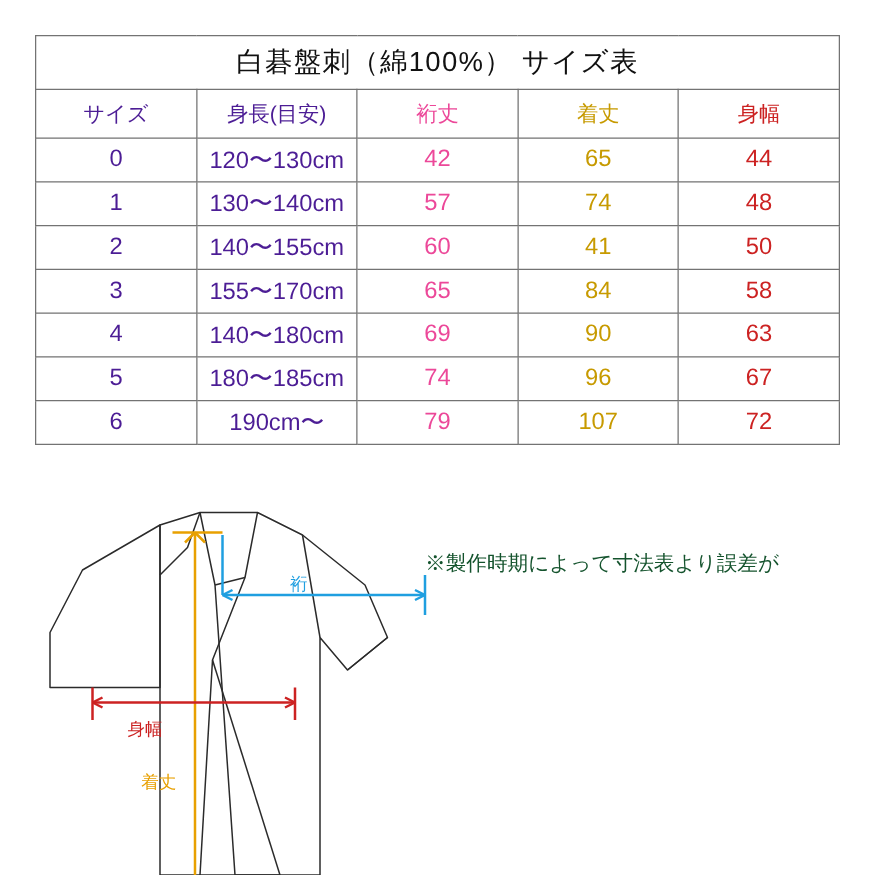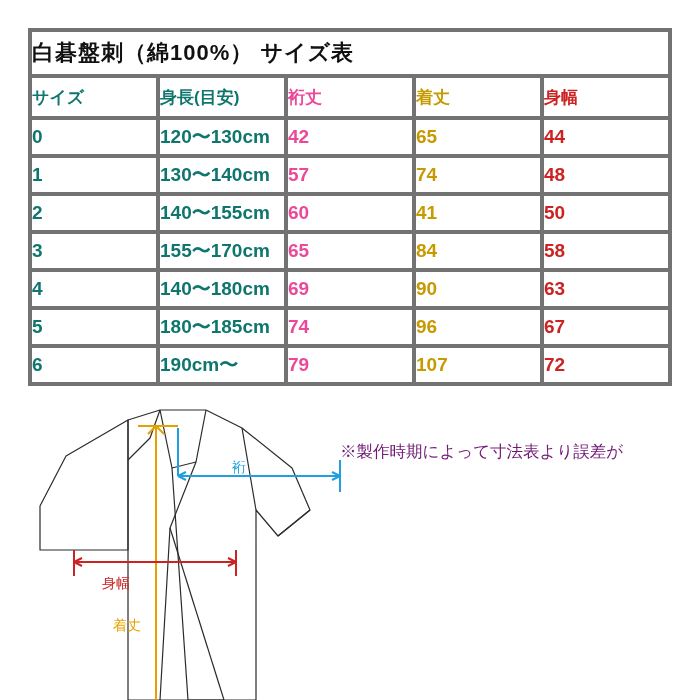--- a/index.html
+++ b/index.html
@@ -23,24 +23,24 @@
     top: 28px;
     width: 644px;
   }
   table.size-table {
     width: 100%;
     border-collapse: collapse;
     table-layout: fixed;
   }
   table.size-table td,
   table.size-table th {
-    border: 4px solid #737373;
-    text-align: left;
+    border: 1px solid #737373;
+    text-align: center;
     vertical-align: middle;
-    font-weight: bold;
+    font-weight: normal;
     padding: 0;
   }
   .title-cell {
     height: 42px;
     font-size: 22px;
     font-weight: bold;
     letter-spacing: 1px;
     color: #111111;
   }
   .head-cell {
@@ -53,38 +53,38 @@
   }
   .col-size   { width: 130px; }
   .col-height { width: 190px; }
   .col-yuki   { width: 108px; }
   .col-kitake { width: 108px; }
   .col-mihaba { width: 108px; }
 
   .c-yuki   { color: #ec4899; }
   .c-kitake { color: #c79a00; }
   .c-mihaba { color: #cc2222; }
-  .c-plain  { color: #0f766e; }
+  .c-plain  { color: #4c1d95; }
 
   
   .illust {
     position: absolute;
     left: 0;
     top: 398px;
     width: 700px;
     height: 302px;
   }
   .note {
     position: absolute;
     left: 340px;
     top: 38px;
     width: 350px;
     font-size: 16.5px;
     line-height: 1.9;
-    color: #701a75;
+    color: #14532d;
   }
   svg.garment {
     position: absolute;
     left: 10px;
     top: 0;
     width: 340px;
     height: 302px;
   }
   .lbl {
     font-size: 14px;

